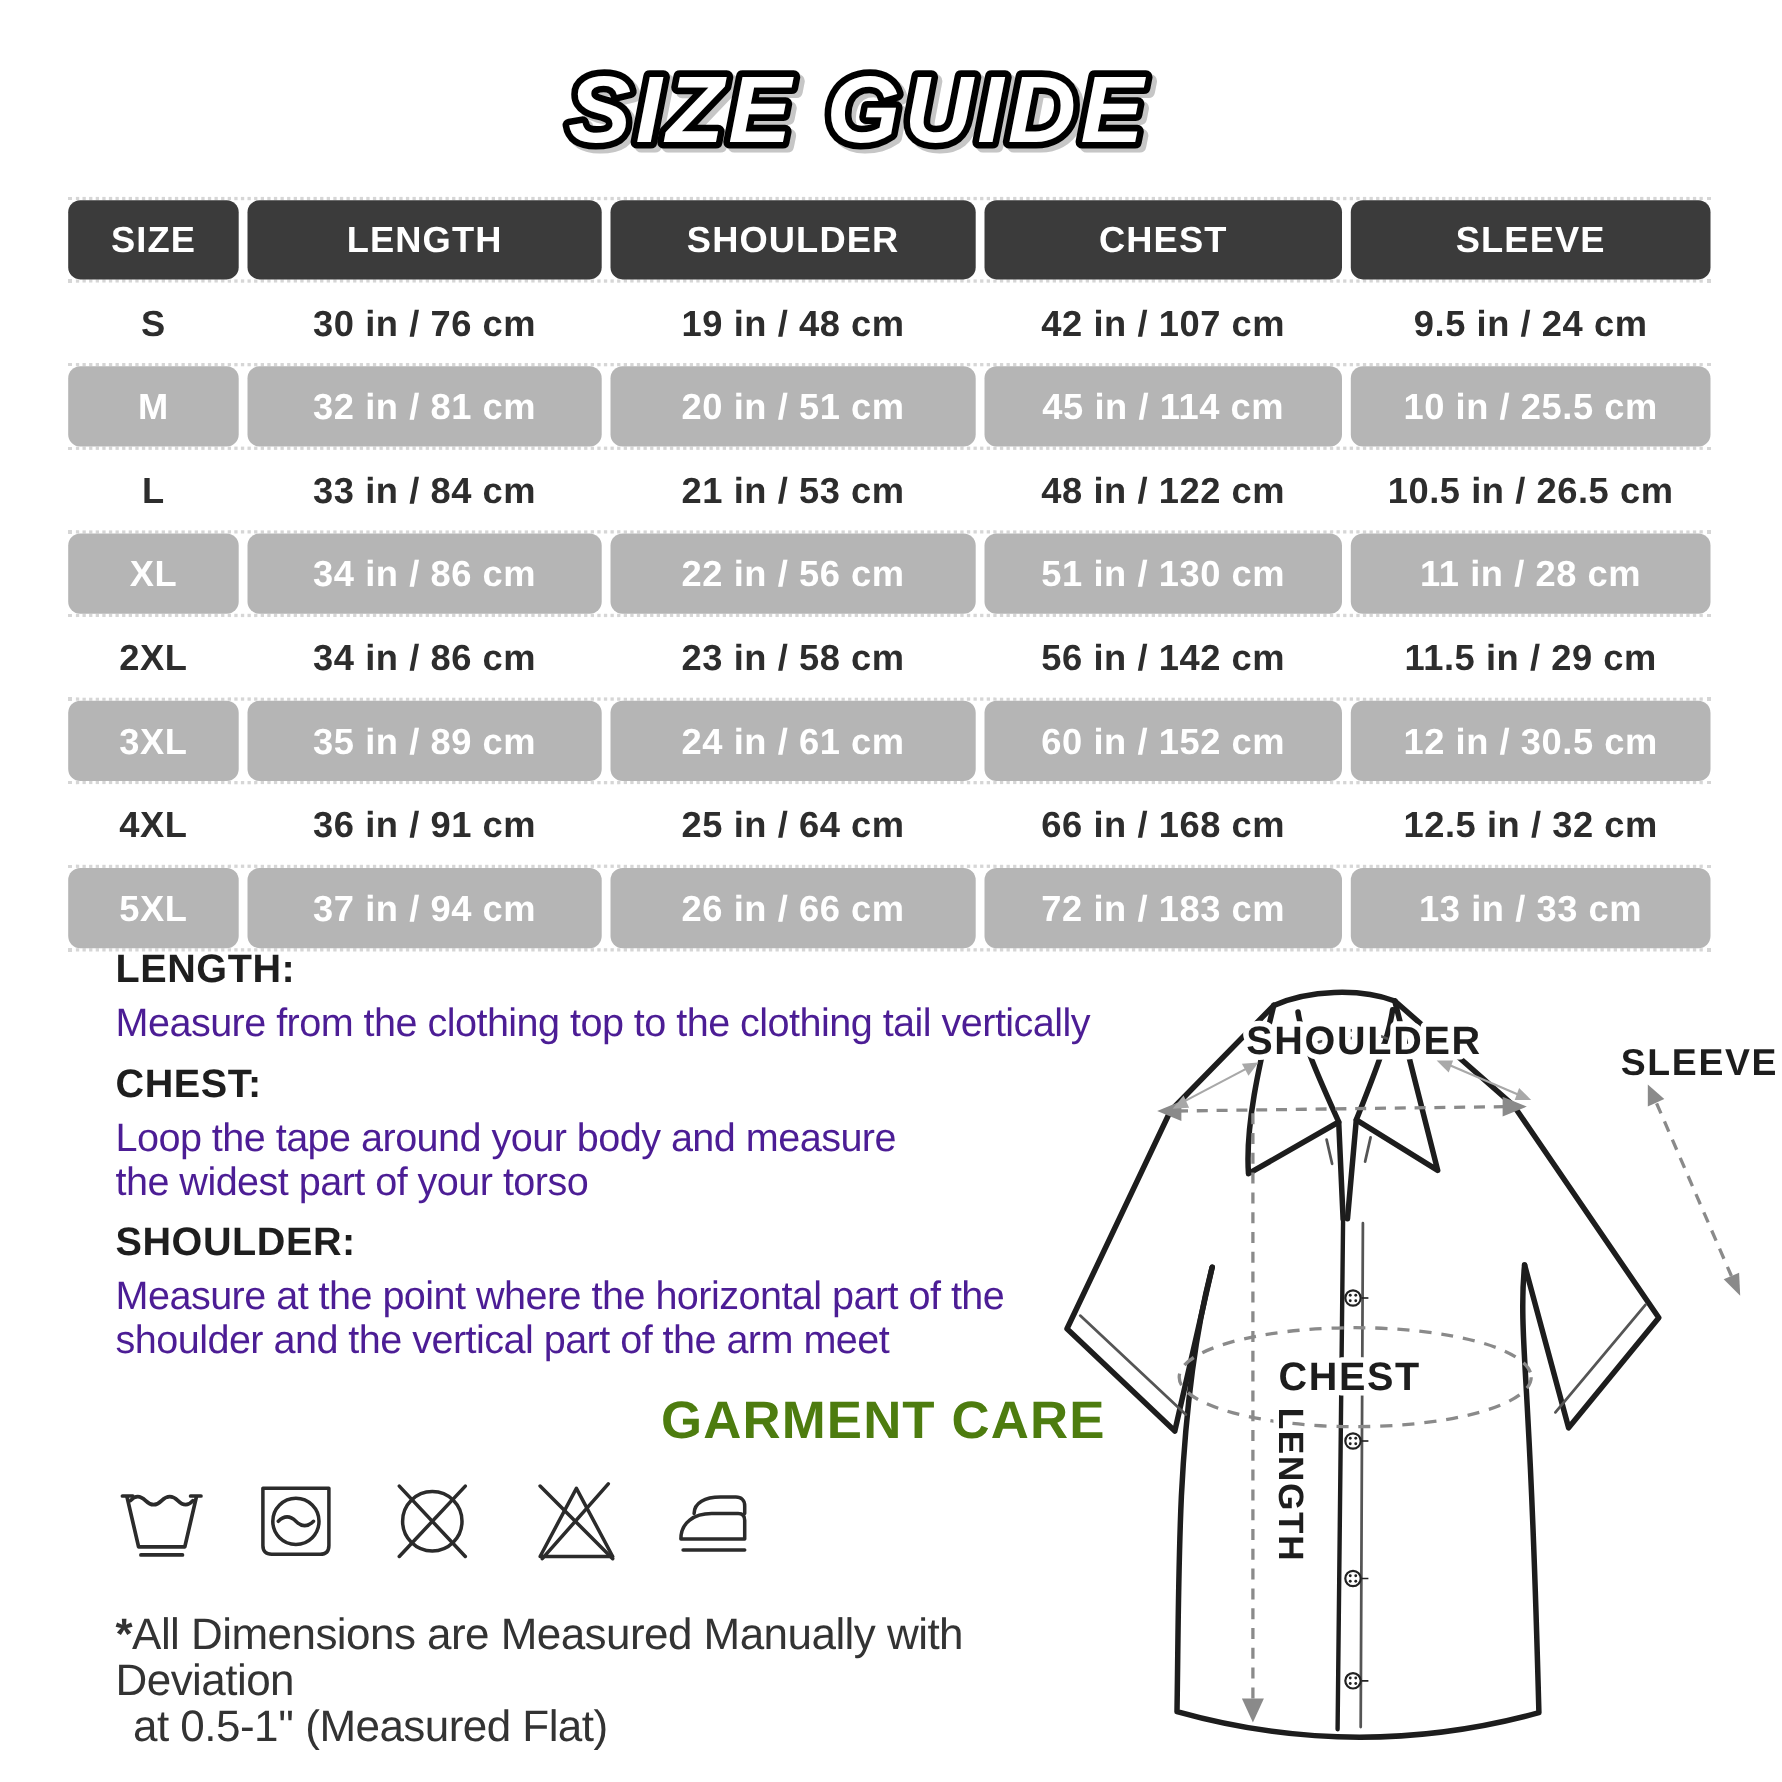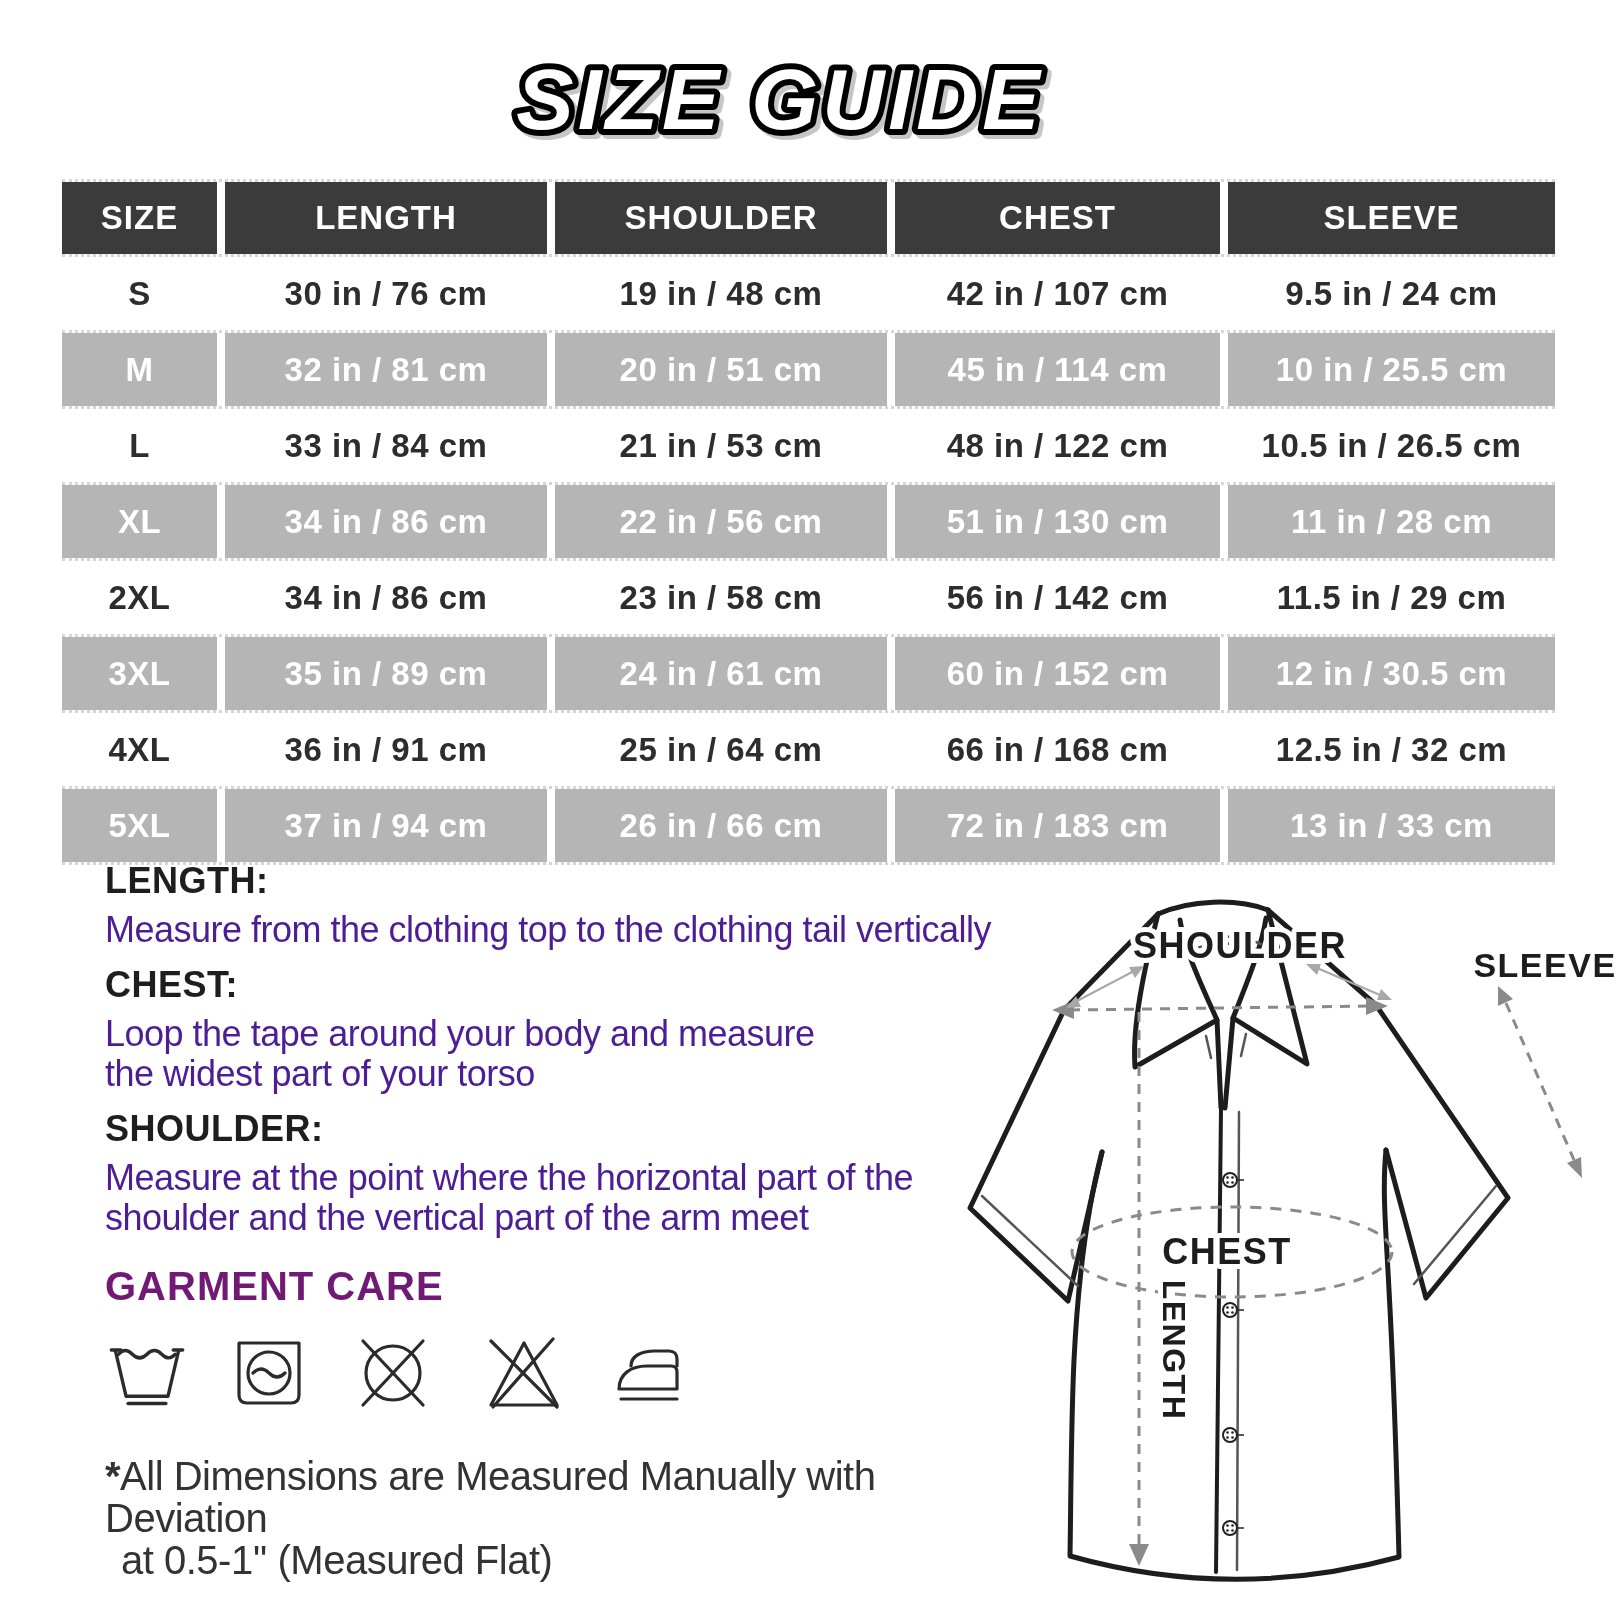--- a/index.html
+++ b/index.html
@@ -12,29 +12,29 @@
   
   .size-table{position:absolute;left:62px;top:179px;width:1493px;}
   .t-row{
     display:grid;grid-template-columns:155px 322px 332px 325px 327px;gap:0 8px;
     border-bottom:3px dotted #d6d6d6;
   }
   .t-head{border-top:3px dotted #d6d6d6;}
   .cell{
     display:flex;align-items:center;justify-content:center;
     font-weight:bold;font-size:33px;letter-spacing:.5px;
-    height:73px;background:#fff;color:#2d2d2d;
+    height:73px;background:#fff;color:#2d2d2d;border-radius:11px;
   }
   .t-head .cell{height:72px;background:#3b3b3b;color:#fff;letter-spacing:1px;}
   .t-row.shaded .cell{background:#b5b5b5;color:#fff;}
   
   .left-col{position:absolute;left:105px;top:860px;width:900px;}
   .def-term{font-size:36px;font-weight:bold;color:#1e1e1e;letter-spacing:.5px;margin:0 0 8px 0;}
   .def-desc{font-size:36px;color:#4c1d95;letter-spacing:-.5px;line-height:40px;margin:0 0 14px 0;}
-  .care-head{font-size:40px;font-weight:bold;color:#701a75;letter-spacing:1px;margin:26px 0 20px 0;}
+  .care-head{font-size:48px;font-weight:bold;color:#4d7c0f;letter-spacing:1px;margin:26px 0 20px 0;text-align:right;}
   .care-icons{display:flex;gap:42px;align-items:flex-end;}
   .care-icons svg{display:block;}
   .footnote{margin-top:42px;font-size:40px;color:#333;letter-spacing:-.5px;line-height:42px;}
   .fn-star{font-weight:bold;}
   .fn-line2{padding-left:16px;}
   
   .shirt-svg{position:absolute;left:930px;top:860px;}
 </style>
 </head>
 <body>

